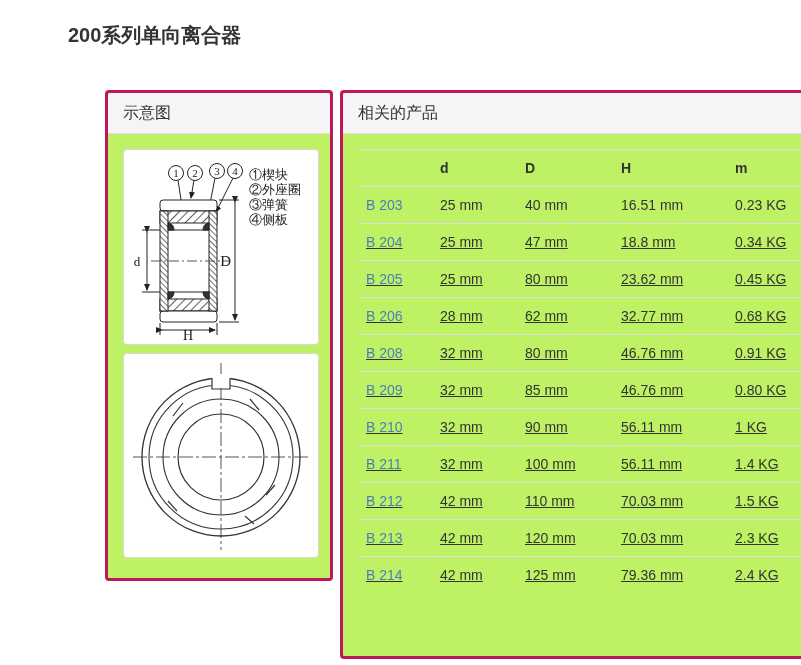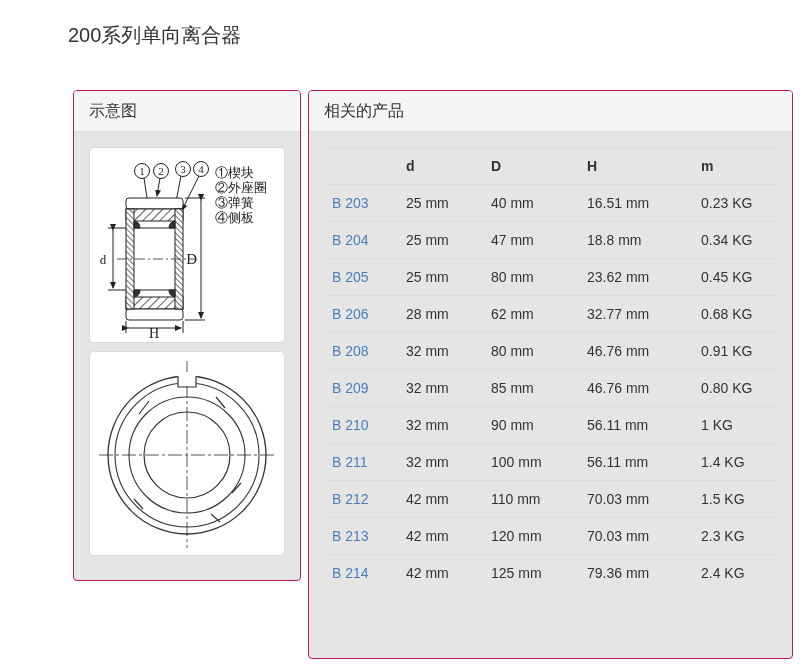--- a/index.html
+++ b/index.html
@@ -4,25 +4,25 @@
 <style>
   * { margin:0; padding:0; box-sizing:border-box; }
   html,body { background:#fff; }
   body {
     width:801px; height:665px; position:relative; overflow:hidden;
     font-family:"Liberation Sans","DejaVu Sans",sans-serif;
     color:#333;
   }
   .page-title {
     position:absolute; left:68px; top:22px;
-    font-size:20px; font-weight:400; color:#333;
+    font-size:20px; font-weight:700; color:#333;
   }
   .panel {
-    position:absolute; background:#e5e5e5;
-    border:1px solid #be185d; border-radius:4px;
+    position:absolute; background:#bef264;
+    border:3px solid #be185d; border-radius:4px;margin-left:32px;
   }
   .panel-schematic { left:73px; top:90px; width:228px; height:491px; }
   .panel-products  { left:308px; top:90px; width:485px; height:569px; }
   .panel-heading {
     background:#f5f5f5; border-bottom:1px solid #ddd;
     border-radius:3px 3px 0 0;
     padding:10px 15px; font-size:16px; color:#333; line-height:20px;
   }
   .panel-body { padding:15px; }
   .thumb {
@@ -31,21 +31,21 @@
   }
   .thumb svg { display:block; background:#fff; }
   .diagram text { font-family:"Liberation Serif","DejaVu Serif",serif; fill:#222; }
 
   table.spec { width:100%; border-collapse:collapse; border-top:1px solid #ddd; }
   table.spec th, table.spec td {
     text-align:left; font-size:14px; line-height:20px;
     padding:8px; color:#333; vertical-align:top;
   }
   table.spec thead th { font-weight:700; border-bottom:1px solid #ddd; }
-  table.spec tbody tr + tr td { border-top:1px solid #ddd; }
+  table.spec tbody tr + tr td { border-top:1px solid #ddd;text-decoration:underline; }
   table.spec a { color:#4a7ebb; text-decoration:none; }
 </style>
 </head>
 <body>
 
 <h1 class="page-title">200系列单向离合器</h1>
 
 <div class="panel panel-schematic">
   <div class="panel-heading">示意图</div>
   <div class="panel-body">

